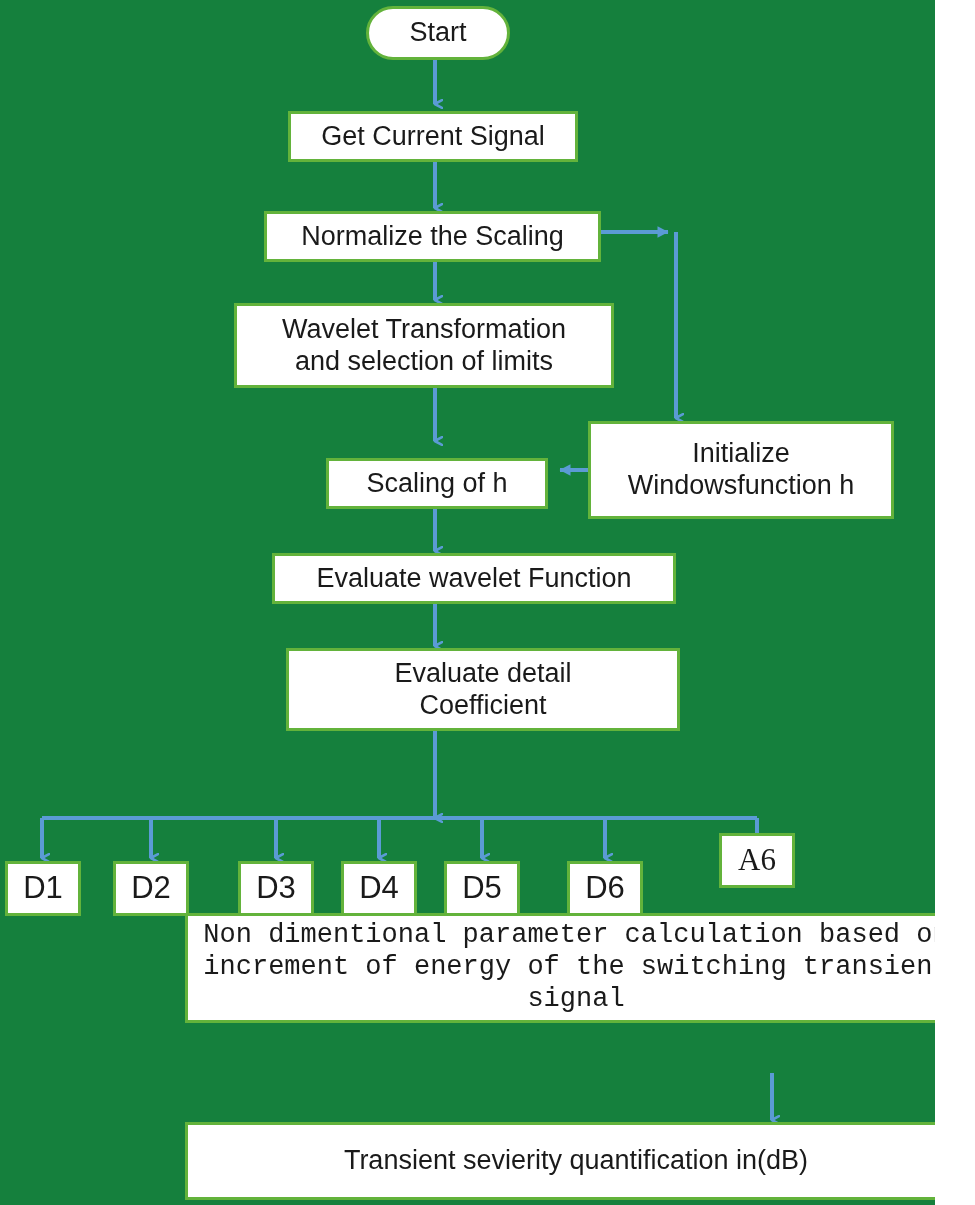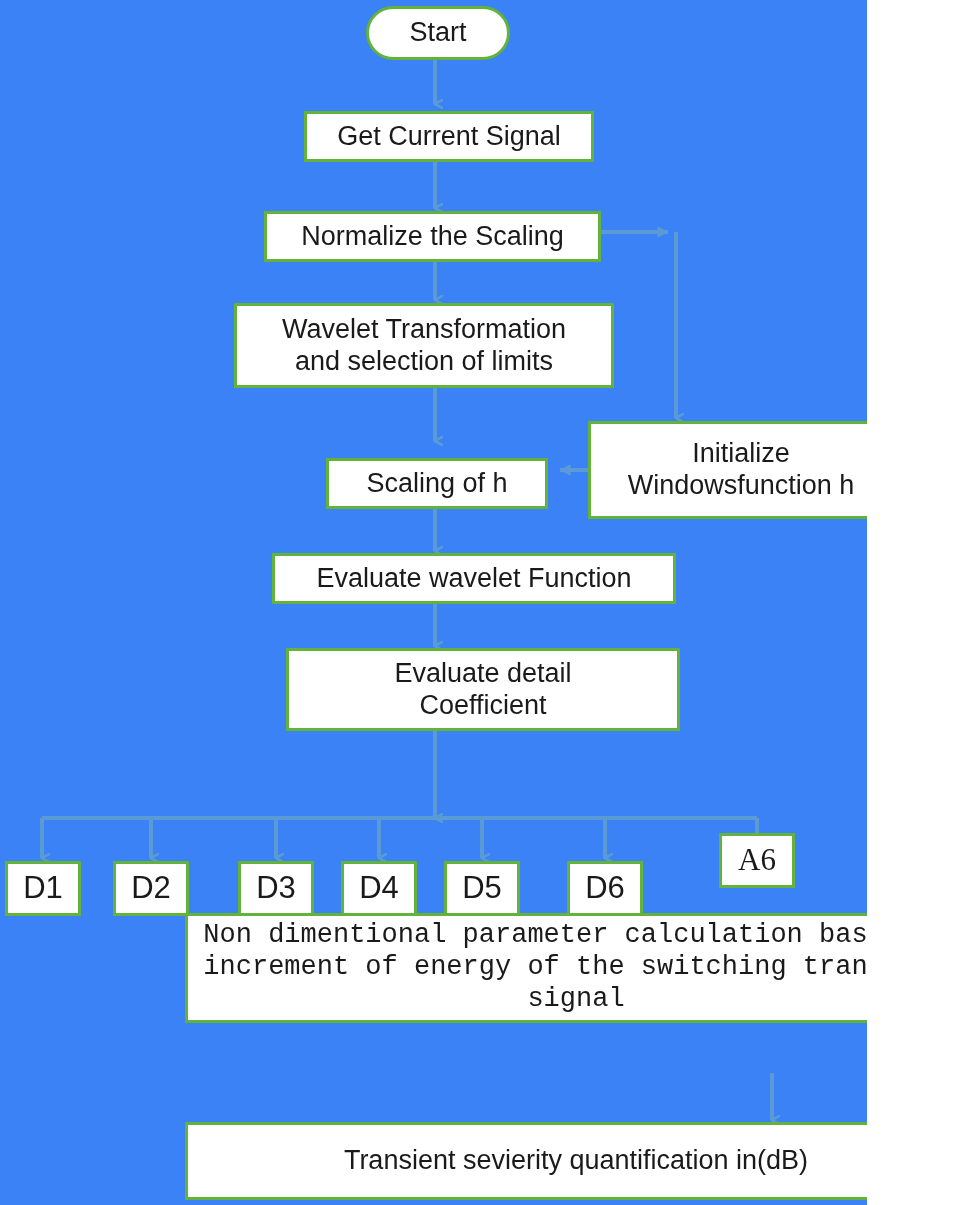--- a/index.html
+++ b/index.html
@@ -2,23 +2,23 @@
 <html><head>
 <meta charset="utf-8">
 <style>
   html, body {
     margin: 0;
     padding: 0;
     background: #ffffff;
   }
   #canvas {
     position: relative;
-    width: 867px;
+    width: 935px;
     height: 1205px;
-    background: #3b82f6;
+    background: #15803d;
     font-family: "Liberation Sans", sans-serif;
     overflow: hidden;
   }
   #connectors {
     position: absolute;
     left: 0;
     top: 0;
     width: 975px;
     height: 1205px;
     pointer-events: none;
@@ -97,21 +97,21 @@
       <line x1="757" y1="915" x2="757" y2="962" marker-end="url(#arrowDown)"></line>
 
       <line x1="772" y1="1073" x2="772" y2="1120" marker-end="url(#arrowDown)"></line>
     </g>
   </svg>
 
   <div class="node terminator fs-start" style="left:366px; top:6px; width:144px; height:54px;">
     <span class="label">Start</span>
   </div>
 
-  <div class="node fs-proc" style="left:304px; top:111px; width:290px; height:51px;">
+  <div class="node fs-proc" style="left:288px; top:111px; width:290px; height:51px;">
     <span class="label">Get Current Signal</span>
   </div>
 
   <div class="node fs-proc" style="left:264px; top:211px; width:337px; height:51px;">
     <span class="label">Normalize the Scaling</span>
   </div>
 
   <div class="node fs-proc" style="left:588px; top:421px; width:306px; height:98px;">
     <span class="label">Initialize
 Windowsfunction h</span>

